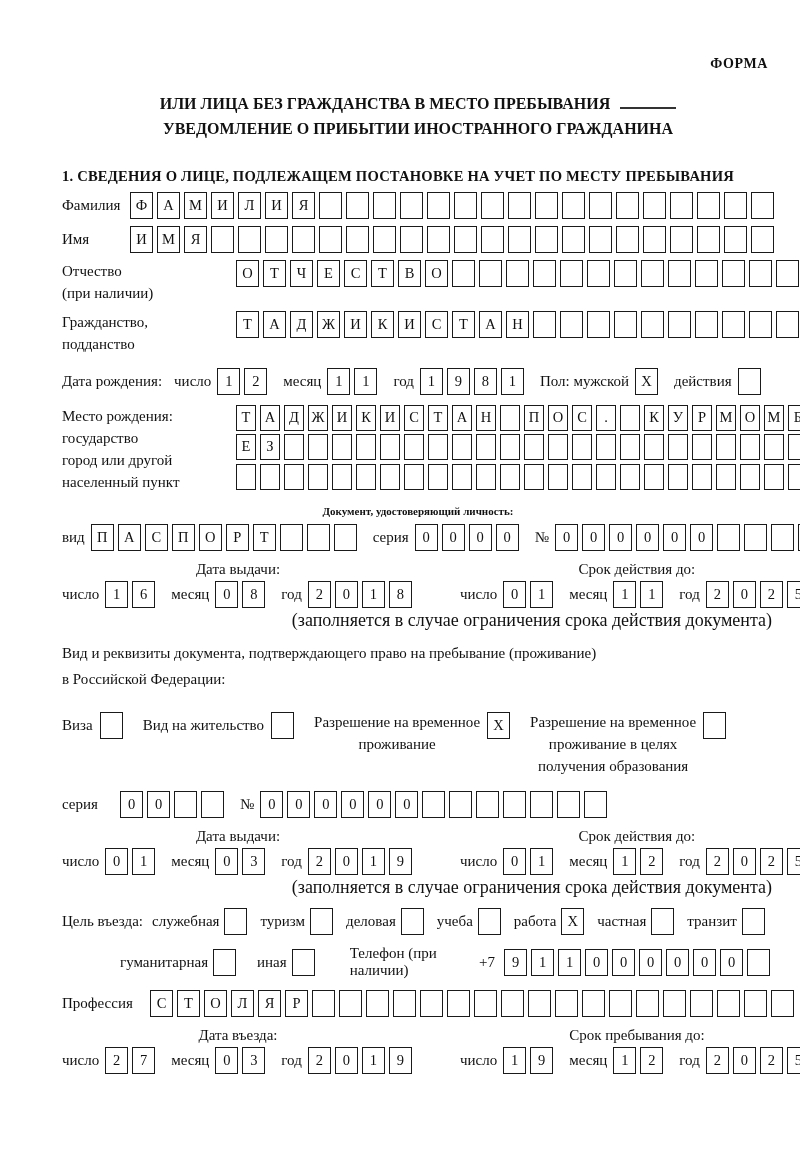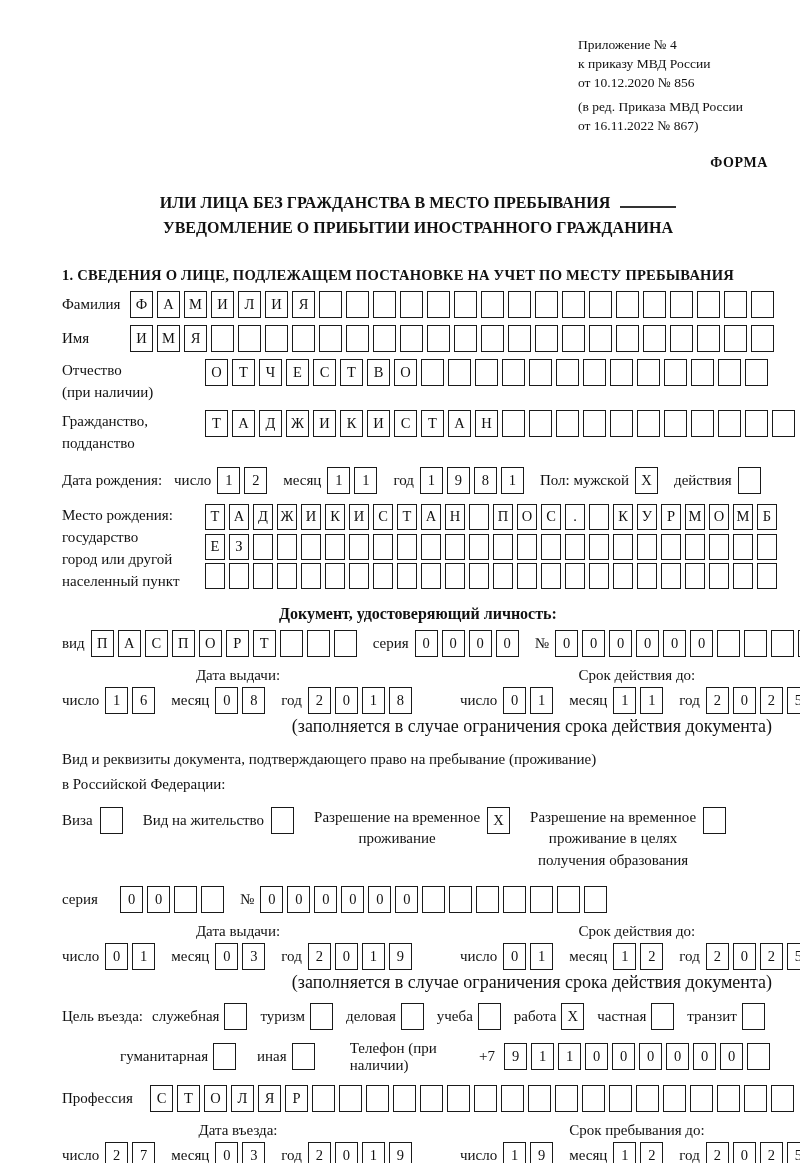--- a/index.html
+++ b/index.html
@@ -23,66 +23,59 @@
   
   .boxes { display:inline-flex; flex-wrap:nowrap; }
   .cell {
     box-sizing:border-box; display:inline-block; width:23px; height:27px;
     border:1.7px solid #1a1a1a; margin-right:4px; text-align:center;
     font-size:14.5px; line-height:24px; background:#fff; flex:0 0 auto;
   }
   .cell.sm { width:20px; height:26px; line-height:23px; }
 
   .row { display:flex; align-items:center; margin-top:7px; }
-  .row.top { align-items:flex-start; }
+  .row.top { align-items:flex-start;gap:31px; }
   .lbl { flex:0 0 auto; }
   .lbl-sm { width:68px; }
   .lbl-md { width:143px; line-height:22px; }
   .lbl-prof { width:88px; }
   .stack div { line-height:22px; }
   .rowscol > .boxes { display:flex; margin-bottom:3.5px; }
 
-  .center-heading { text-align:center; font-weight:bold; font-size:16px; margin-top:12px; }
+  .center-heading { text-align:center; font-weight:bold; font-size:11px; margin-top:12px; }
 
   .inlinefields { display:flex; align-items:center; gap:6px; flex-wrap:nowrap; }
   .w { margin-left:6px; }
   .w:first-child { margin-left:0; }
 
   
   .date-pair { display:flex; margin-top:10px; }
   .dblock { display:flex; flex-direction:column; }
   .dblock .dhead { text-align:center; margin-bottom:3px; }
   .dblock.left { width:352px; }
   .dblock.right { margin-left:46px; }
   .dfields { display:flex; align-items:center; gap:6px; }
   .note-line { text-align:right; font-size:18px; margin-top:2px; padding-right:2px; }
 
   
   .opt { display:flex; align-items:center; gap:7px; }
   .opt .olabel { white-space:nowrap; }
-  .optrow { display:flex; align-items:flex-start; gap:16px; margin-top:9px; }
+  .optrow { display:flex; align-items:flex-start; gap:16px; margin-top:20px; }
   .opt.multiline { align-items:flex-start; }
   .opt .centered { text-align:center; line-height:1.45; }
 
   .purpose-row { display:flex; align-items:center; gap:9px; margin-top:10px; flex-wrap:nowrap; }
   .purpose-row .opt { gap:5px; }
   .indent { margin-left:58px; }
 </style>
 </head>
 <body>
 
 <div class="page">
 
-  <div class="hdr">
-    <div>Приложение № 4</div>
-    <div>к приказу МВД России</div>
-    <div>от 10.12.2020 № 856</div>
-    <div class="amend">(в ред. Приказа МВД России</div>
-    <div>от 16.11.2022 № 867)</div>
-  </div>
   <div class="forma">ФОРМА</div>
 
   <div class="title">
     <div><span>ИЛИ ЛИЦА БЕЗ ГРАЖДАНСТВА В МЕСТО ПРЕБЫВАНИЯ</span><span class="blank-line"></span></div>
     <div>УВЕДОМЛЕНИЕ О ПРИБЫТИИ ИНОСТРАННОГО ГРАЖДАНИНА</div>
   </div>
 
   <div class="sec-heading">1. СВЕДЕНИЯ О ЛИЦЕ, ПОДЛЕЖАЩЕМ ПОСТАНОВКЕ НА УЧЕТ ПО МЕСТУ ПРЕБЫВАНИЯ</div>
 
   <div class="row">

